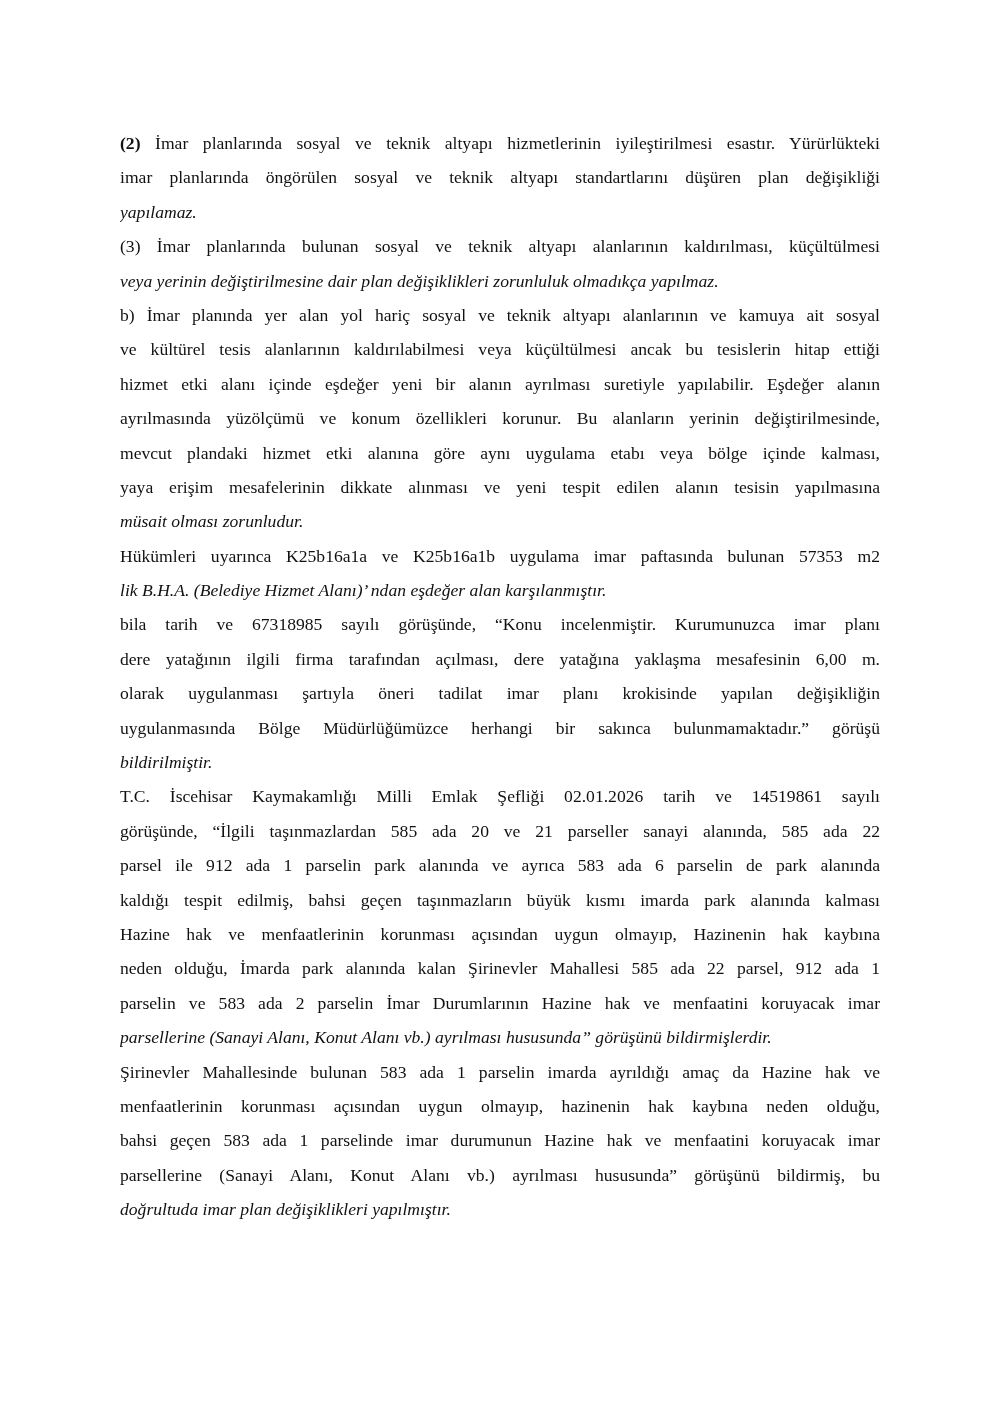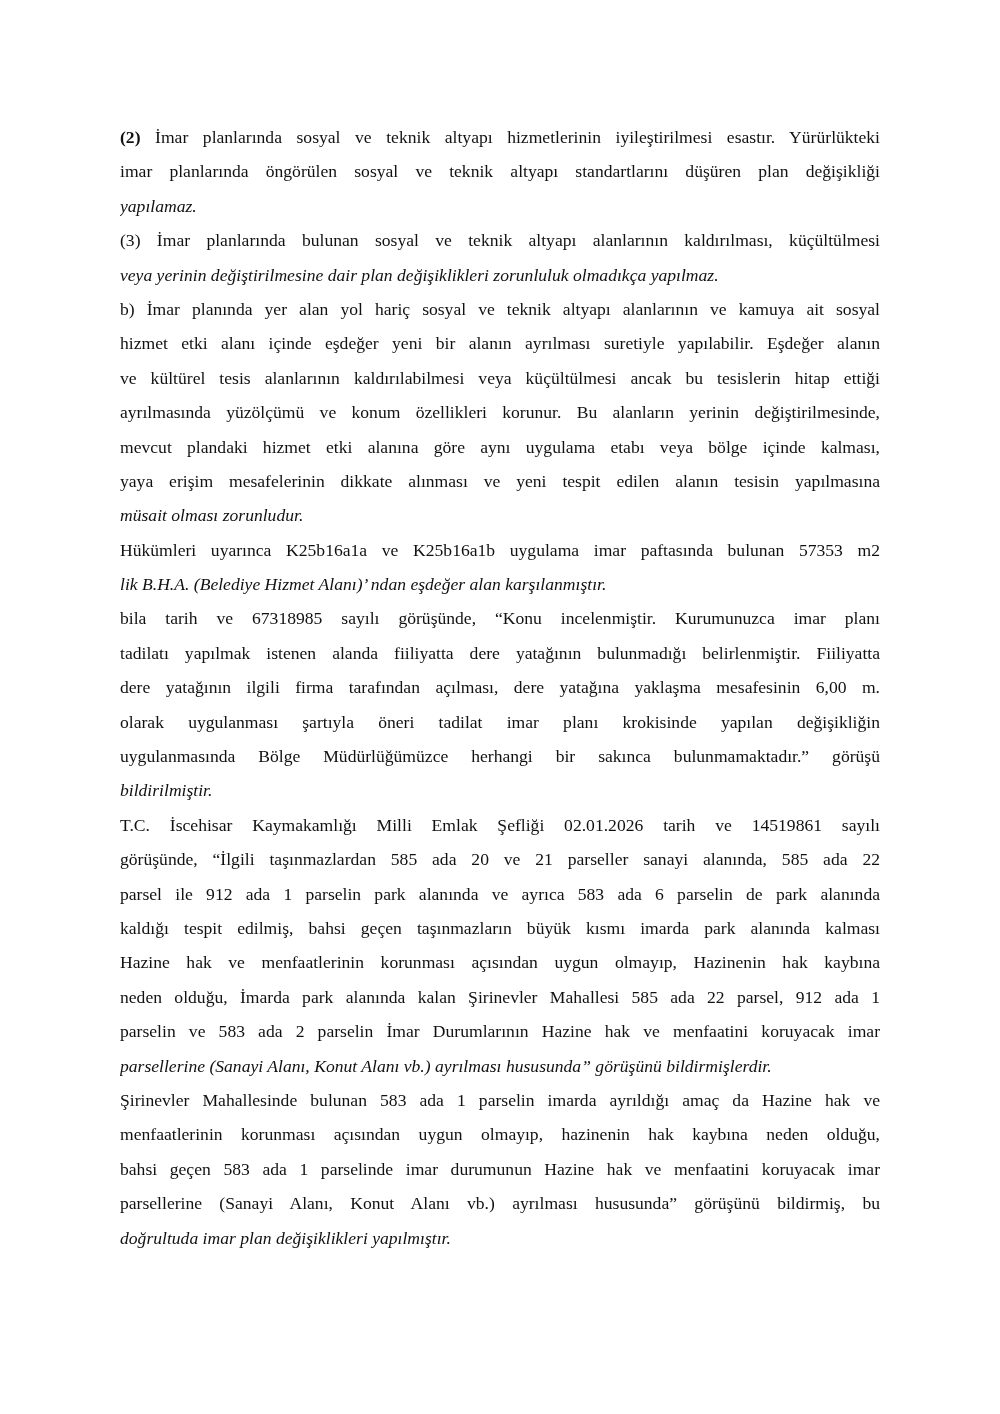--- a/index.html
+++ b/index.html
@@ -1,18 +1,18 @@
 <!DOCTYPE html>
 <html><head>
 <meta charset="utf-8">
 <style>
   html, body { margin: 0; padding: 0; background: #ffffff; }
   body { width: 1000px; height: 1414px; position: relative; overflow: hidden; }
   .page {
-    position: absolute; left: 120px; top: 120px; width: 760px;
+    position: absolute; left: 120px; top: 126px; width: 760px;
     font-family: "Liberation Serif", "DejaVu Serif", serif;
     font-size: 17.6px; color: #111111;
   }
   .line {
     height: 34.4px; line-height: 34.4px; white-space: nowrap;
     text-align: justify; text-align-last: justify;
     overflow: hidden;
   }
   .line.last { text-align-last: left; font-style: italic; }
   .bold { font-weight: bold; }
@@ -28,36 +28,35 @@
     <div class="line last">yapılamaz.</div>
   </div>
 
   <div>
     <div class="line">(3) İmar planlarında bulunan sosyal ve teknik altyapı alanlarının kaldırılması, küçültülmesi</div>
     <div class="line last">veya yerinin değiştirilmesine dair plan değişiklikleri zorunluluk olmadıkça yapılmaz.</div>
   </div>
 
   <div>
     <div class="line">b) İmar planında yer alan yol hariç sosyal ve teknik altyapı alanlarının ve kamuya ait sosyal</div>
+    <div class="line">ve kültürel tesis alanlarının kaldırılabilmesi veya küçültülmesi ancak bu tesislerin hitap ettiği</div>
     <div class="line">hizmet etki alanı içinde eşdeğer yeni bir alanın ayrılması suretiyle yapılabilir. Eşdeğer alanın</div>
-    <div class="line">ve kültürel tesis alanlarının kaldırılabilmesi veya küçültülmesi ancak bu tesislerin hitap ettiği</div>
     <div class="line">ayrılmasında yüzölçümü ve konum özellikleri korunur. Bu alanların yerinin değiştirilmesinde,</div>
     <div class="line">mevcut plandaki hizmet etki alanına göre aynı uygulama etabı veya bölge içinde kalması,</div>
     <div class="line">yaya erişim mesafelerinin dikkate alınması ve yeni tespit edilen alanın tesisin yapılmasına</div>
     <div class="line last">müsait olması zorunludur.</div>
   </div>
 
   <div>
     <div class="line">Hükümleri uyarınca K25b16a1a ve K25b16a1b uygulama imar paftasında bulunan 57353 m2</div>
     <div class="line last">lik B.H.A. (Belediye Hizmet Alanı)’ ndan eşdeğer alan karşılanmıştır.</div>
   </div>
 
   <div>
     <div class="line">bila tarih ve 67318985 sayılı görüşünde, “Konu incelenmiştir. Kurumunuzca imar planı</div>
-    <div class="line">tadilatı yapılmak istenen alanda fiiliyatta dere yatağının bulunmadığı belirlenmiştir. Fiiliyatta</div>
     <div class="line">dere yatağının ilgili firma tarafından açılması, dere yatağına yaklaşma mesafesinin 6,00 m.</div>
     <div class="line">olarak uygulanması şartıyla öneri tadilat imar planı krokisinde yapılan değişikliğin</div>
     <div class="line">uygulanmasında Bölge Müdürlüğümüzce herhangi bir sakınca bulunmamaktadır.” görüşü</div>
     <div class="line last">bildirilmiştir.</div>
   </div>
 
   <div>
     <div class="line">T.C. İscehisar Kaymakamlığı Milli Emlak Şefliği 02.01.2026 tarih ve 14519861 sayılı</div>
     <div class="line">görüşünde, “İlgili taşınmazlardan 585 ada 20 ve 21 parseller sanayi alanında, 585 ada 22</div>
     <div class="line">parsel ile 912 ada 1 parselin park alanında ve ayrıca 583 ada 6 parselin de park alanında</div>

